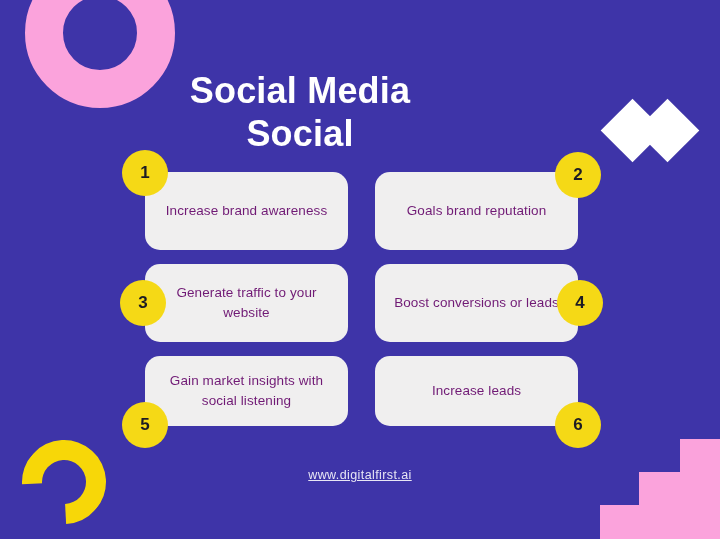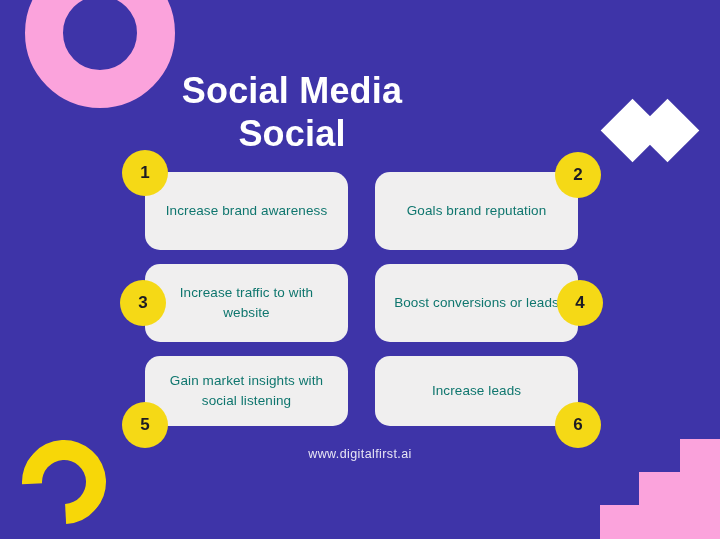--- a/index.html
+++ b/index.html
@@ -72,21 +72,21 @@
     position: absolute;
     background: #FBA3DC;
   }
   #deco-pink-stairs .s1 { right: 0;    bottom: 0;   width: 120px; height: 34px; }
   #deco-pink-stairs .s2 { right: 0;    bottom: 34px; width: 81px; height: 33px; }
   #deco-pink-stairs .s3 { right: 0;    bottom: 67px; width: 40px; height: 33px; }
 
   
   #title {
     position: absolute;
-    left: 4px;
+    left: 12px;
     top: 46px;
     width: 576px;
     text-align: center;
     color: #FFFFFF;
     font-size: 36px;
     font-weight: bold;
     line-height: 1.18;
     letter-spacing: 0.2px;
   }
   #title .line { display: block; }
@@ -116,21 +116,21 @@
     border-radius: 15px;
     display: flex;
     align-items: center;
     justify-content: center;
     text-align: center;
     box-sizing: border-box;
     padding: 4px 16px;
     z-index: 1;
   }
   .goal-card .goal-text {
-    color: #0f766e;
+    color: #701a75;
     font-size: 13.5px;
     line-height: 1.5;
     letter-spacing: 0.1px;
   }
   .goal-badge {
     position: absolute;
     width: 46px;
     height: 46px;
     border-radius: 50%;
     background: #F5D916;
@@ -150,26 +150,27 @@
   .badge-bl { left: -23px; bottom: -22px; }
   .badge-br { right: -23px; bottom: -22px; }
 
   
   .goal-row.row-tall .goal-item { height: 70px; }
 
   
   #footer-url {
     position: absolute;
     left: 0;
-    top: 447px;
+    top: 468px;
     width: 720px;
     text-align: center;
     color: #E8E6F5;
     font-size: 12.5px;
     letter-spacing: 0.4px;
+    text-decoration: underline;
   }
 </style>
 </head>
 <body>
 
 <div id="canvas">
 
   <div class="deco" id="deco-pink-ring"></div>
 
   <div class="deco" id="deco-white-chevron">
@@ -203,21 +204,21 @@
         <div class="goal-card">
           <span class="goal-text">Goals brand reputation</span>
         </div>
         <div class="goal-badge badge-tr">2</div>
       </div>
     </div>
 
     <div class="goal-row">
       <div class="goal-item">
         <div class="goal-card">
-          <span class="goal-text">Increase traffic to with website</span>
+          <span class="goal-text">Generate traffic to your website</span>
         </div>
         <div class="goal-badge badge-ml">3</div>
       </div>
       <div class="goal-item">
         <div class="goal-card">
           <span class="goal-text">Boost conversions or leads</span>
         </div>
         <div class="goal-badge badge-mr">4</div>
       </div>
     </div>

